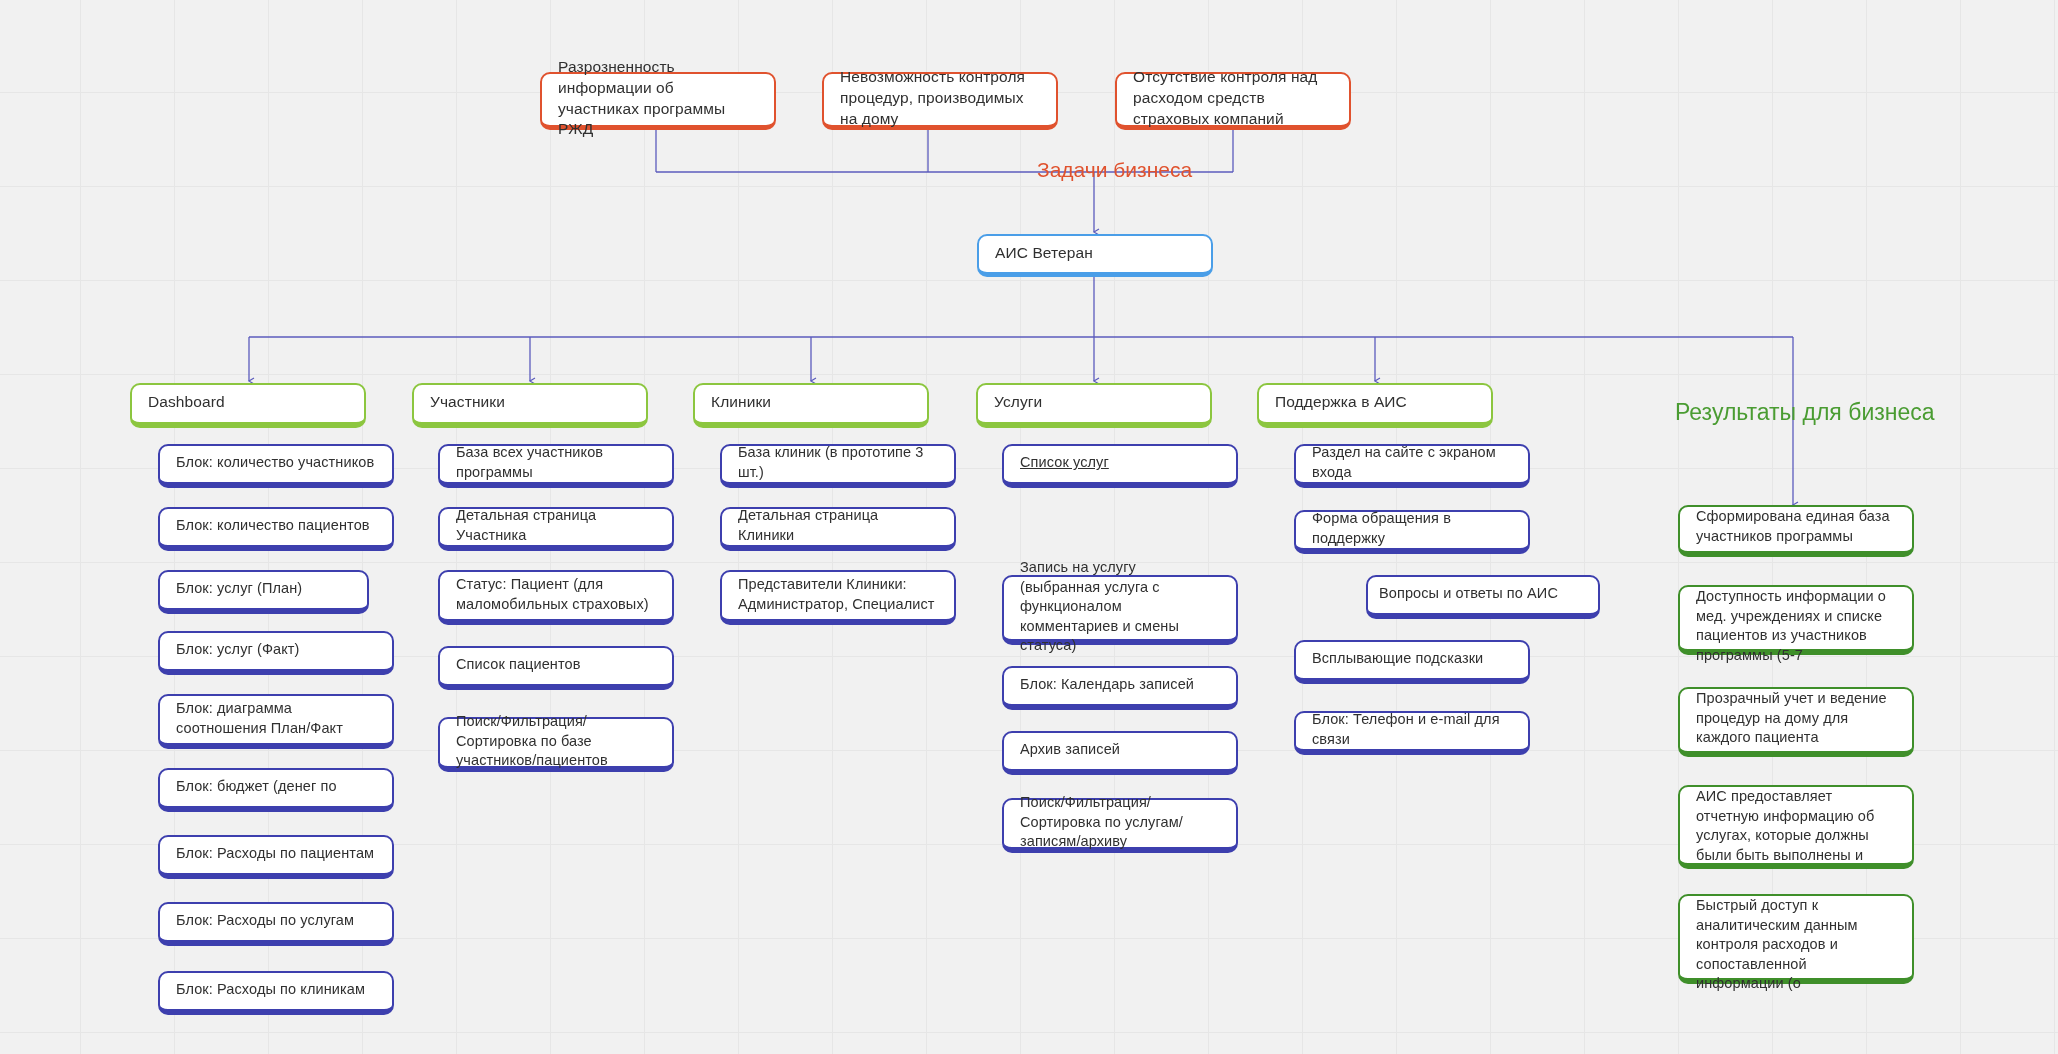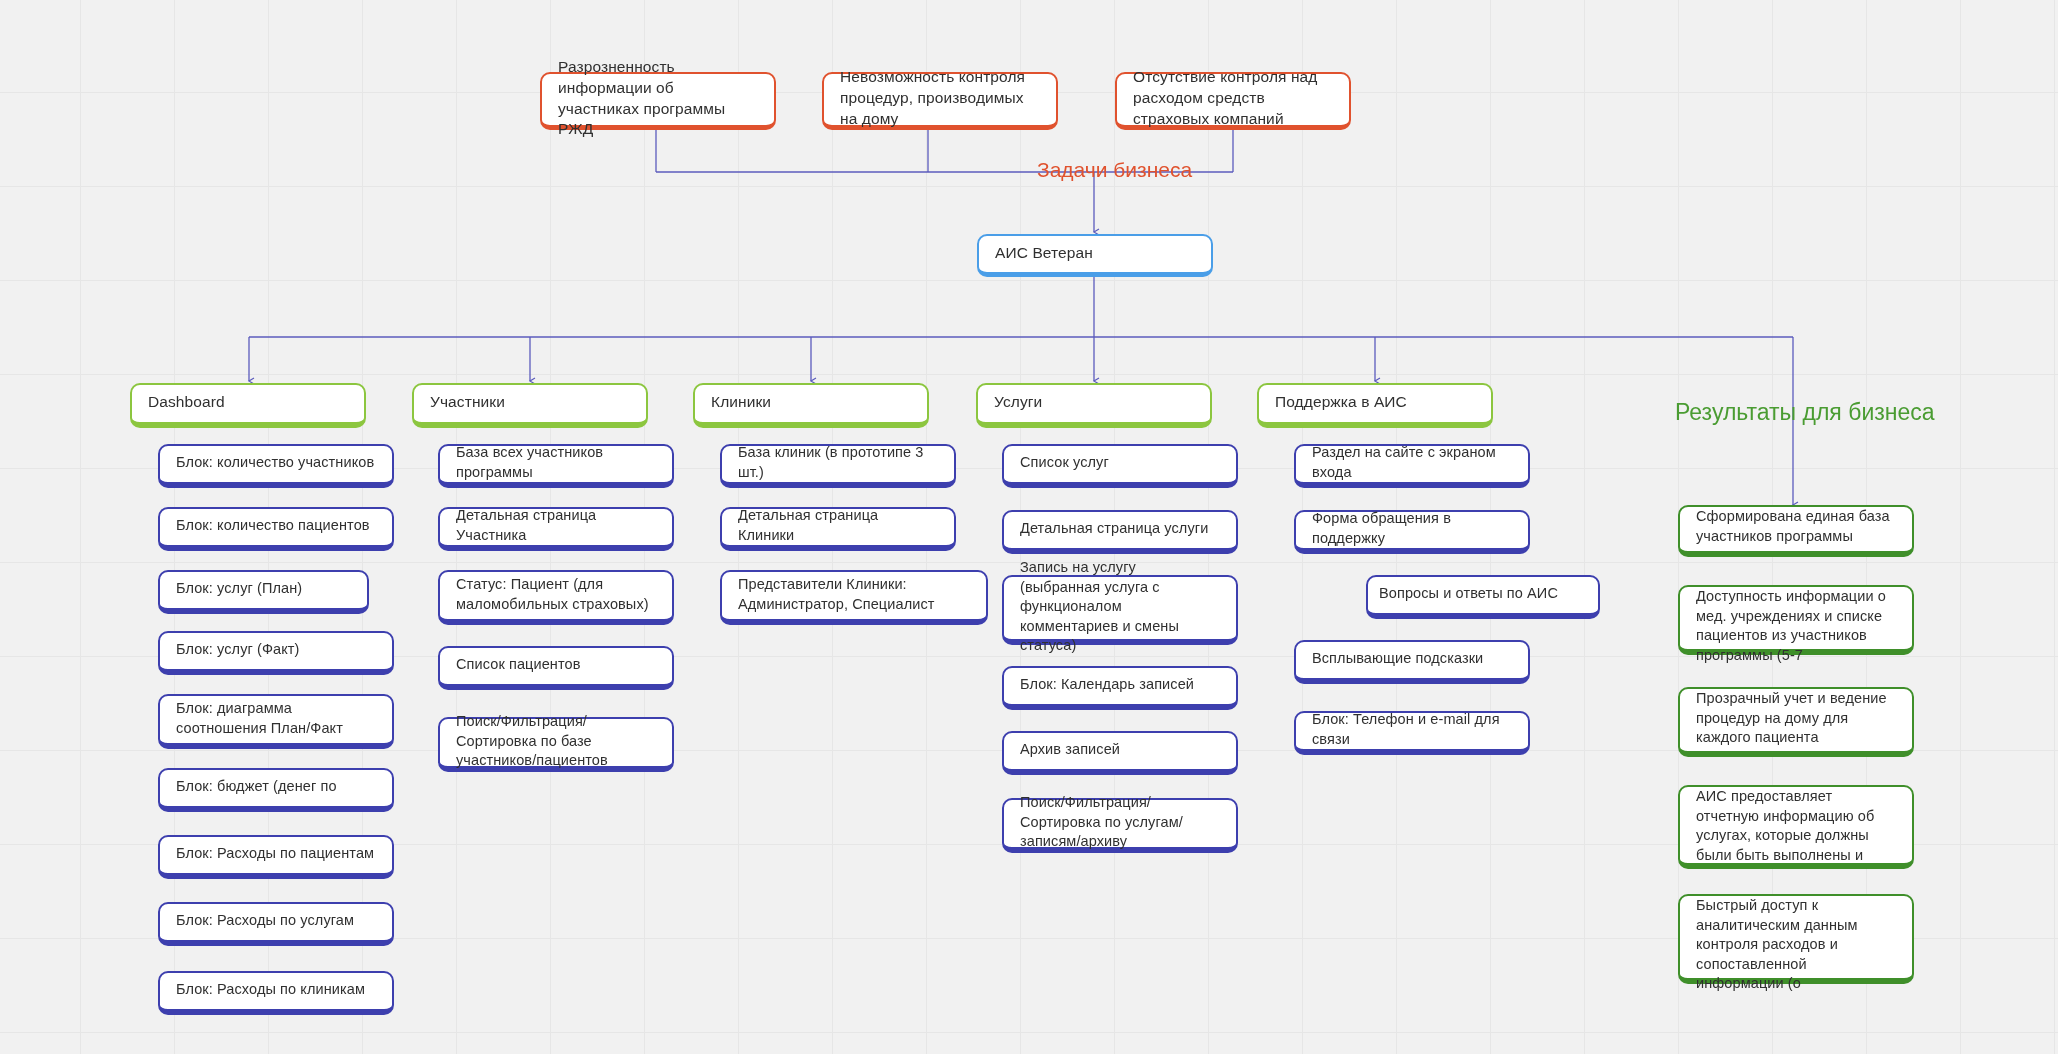--- a/index.html
+++ b/index.html
@@ -193,29 +193,26 @@
   <div class="node n-leaf" style="left:438px; top:717px; width:236px; height:55px;">
     <span>Поиск/Фильтрация/Сортировка по базе участников/пациентов</span>
     </div>
 
   <div class="node n-leaf" style="left:720px; top:444px; width:236px; height:44px;">
     <span>База клиник (в прототипе 3 шт.)</span>
     </div>
   <div class="node n-leaf" style="left:720px; top:507px; width:236px; height:44px;">
     <span>Детальная страница Клиники</span>
     </div>
-  <div class="node n-leaf" style="left:720px; top:570px; width:268px; height:55px;">
+  <div class="node n-leaf" style="left:720px; top:570px; width:236px; height:55px;">
     <span>Представители Клиники: Администратор, Специалист</span>
     </div>
 
-  <div class="node n-leaf" style="left:1002px; top:444px; width:236px; height:44px;">
+  <div class="node n-leaf" style="left:1002px; top:444px; width:236px; height:44px;text-decoration:underline;">
     <span>Список услуг</span>
-    </div>
-  <div class="node n-leaf" style="left:1002px; top:510px; width:236px; height:44px;">
-    <span>Детальная страница услуги</span>
     </div>
   <div class="node n-leaf" style="left:1002px; top:575px; width:236px; height:70px;">
     <span>Запись на услугу (выбранная услуга с функционалом комментариев и смены статуса)</span>
     </div>
   <div class="node n-leaf" style="left:1002px; top:666px; width:236px; height:44px;">
     <span>Блок: Календарь записей</span>
     </div>
   <div class="node n-leaf" style="left:1002px; top:731px; width:236px; height:44px;">
     <span>Архив записей</span>
     </div>

